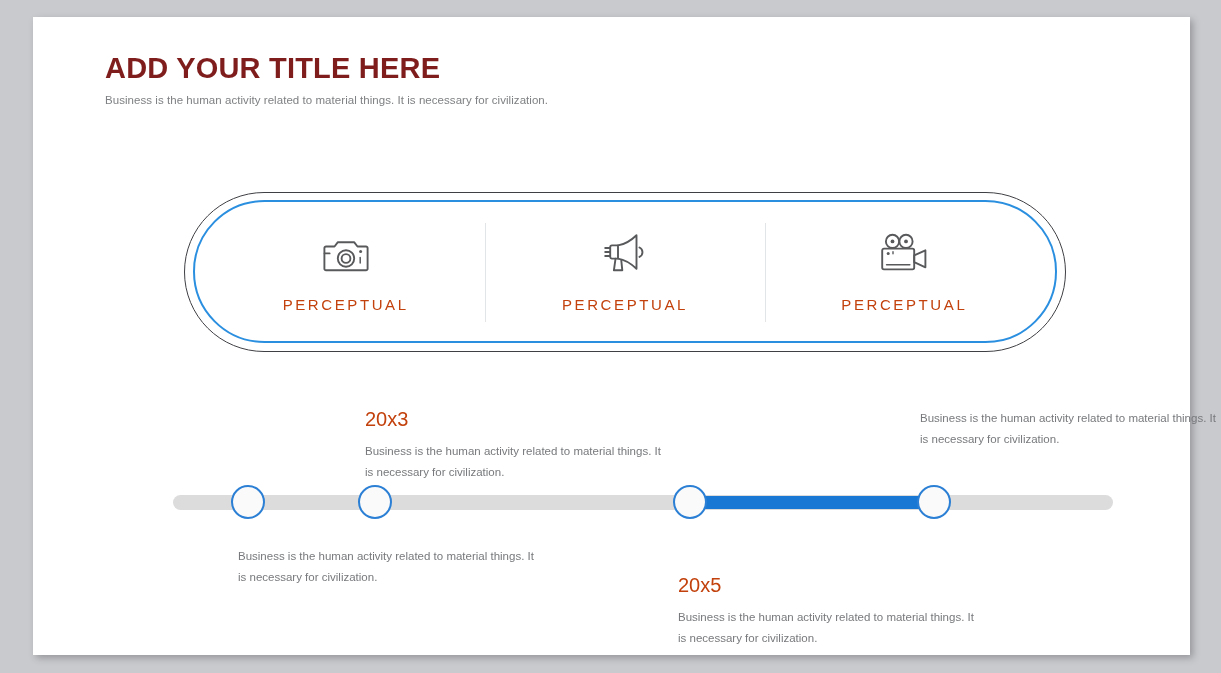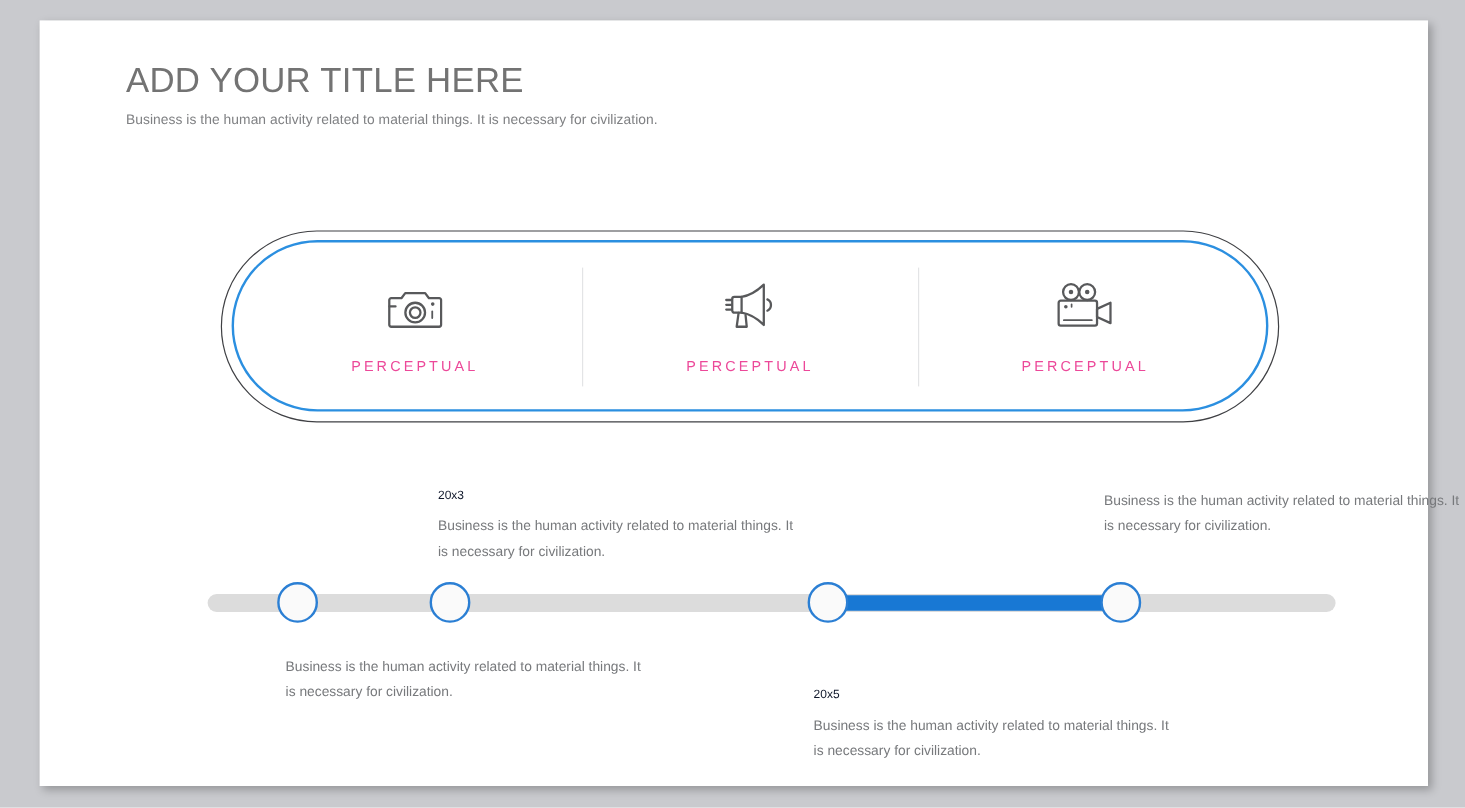--- a/index.html
+++ b/index.html
@@ -25,22 +25,22 @@
 
   
   #header {
     position: absolute;
     left: 72px;
     top: 35px;
     width: 900px;
   }
   #page-title {
     font-size: 29px;
-    font-weight: normal;
-    color: #737373;
+    font-weight: bold;
+    color: #7f1d1d;
     letter-spacing: 0.2px;
     margin: 0;
     line-height: 1.15;
   }
   #page-subtitle {
     font-size: 11.5px;
     color: #7f8083;
     margin: 9px 0 0 0;
     letter-spacing: 0.05px;
   }
@@ -104,23 +104,23 @@
     background: #e3e4e6;
   }
   .icon-glyph {
     height: 44px;
     display: flex;
     align-items: center;
     justify-content: center;
     margin-bottom: 20px;
   }
   .icon-label {
-    font-size: 12px;
+    font-size: 15px;
     letter-spacing: 2.6px;
-    color: #ec4899;
+    color: #c2410c;
   }
 
   
   #timeline {
     position: absolute;
     left: 140px;
     top: 478px;
     width: 940px;
     height: 22px;
   }
@@ -150,22 +150,22 @@
     background: #fafafa;
     box-sizing: border-box;
   }
 
   
   .callout {
     position: absolute;
     width: 300px;
   }
   .callout-title {
-    font-size: 10px;
-    color: #0f172a;
+    font-size: 20px;
+    color: #c2410c;
     margin: 0 0 10px 0;
     font-weight: normal;
   }
   .callout-text {
     font-size: 11.5px;
     color: #77797c;
     line-height: 1.85;
     margin: 0;
   }
 </style>

